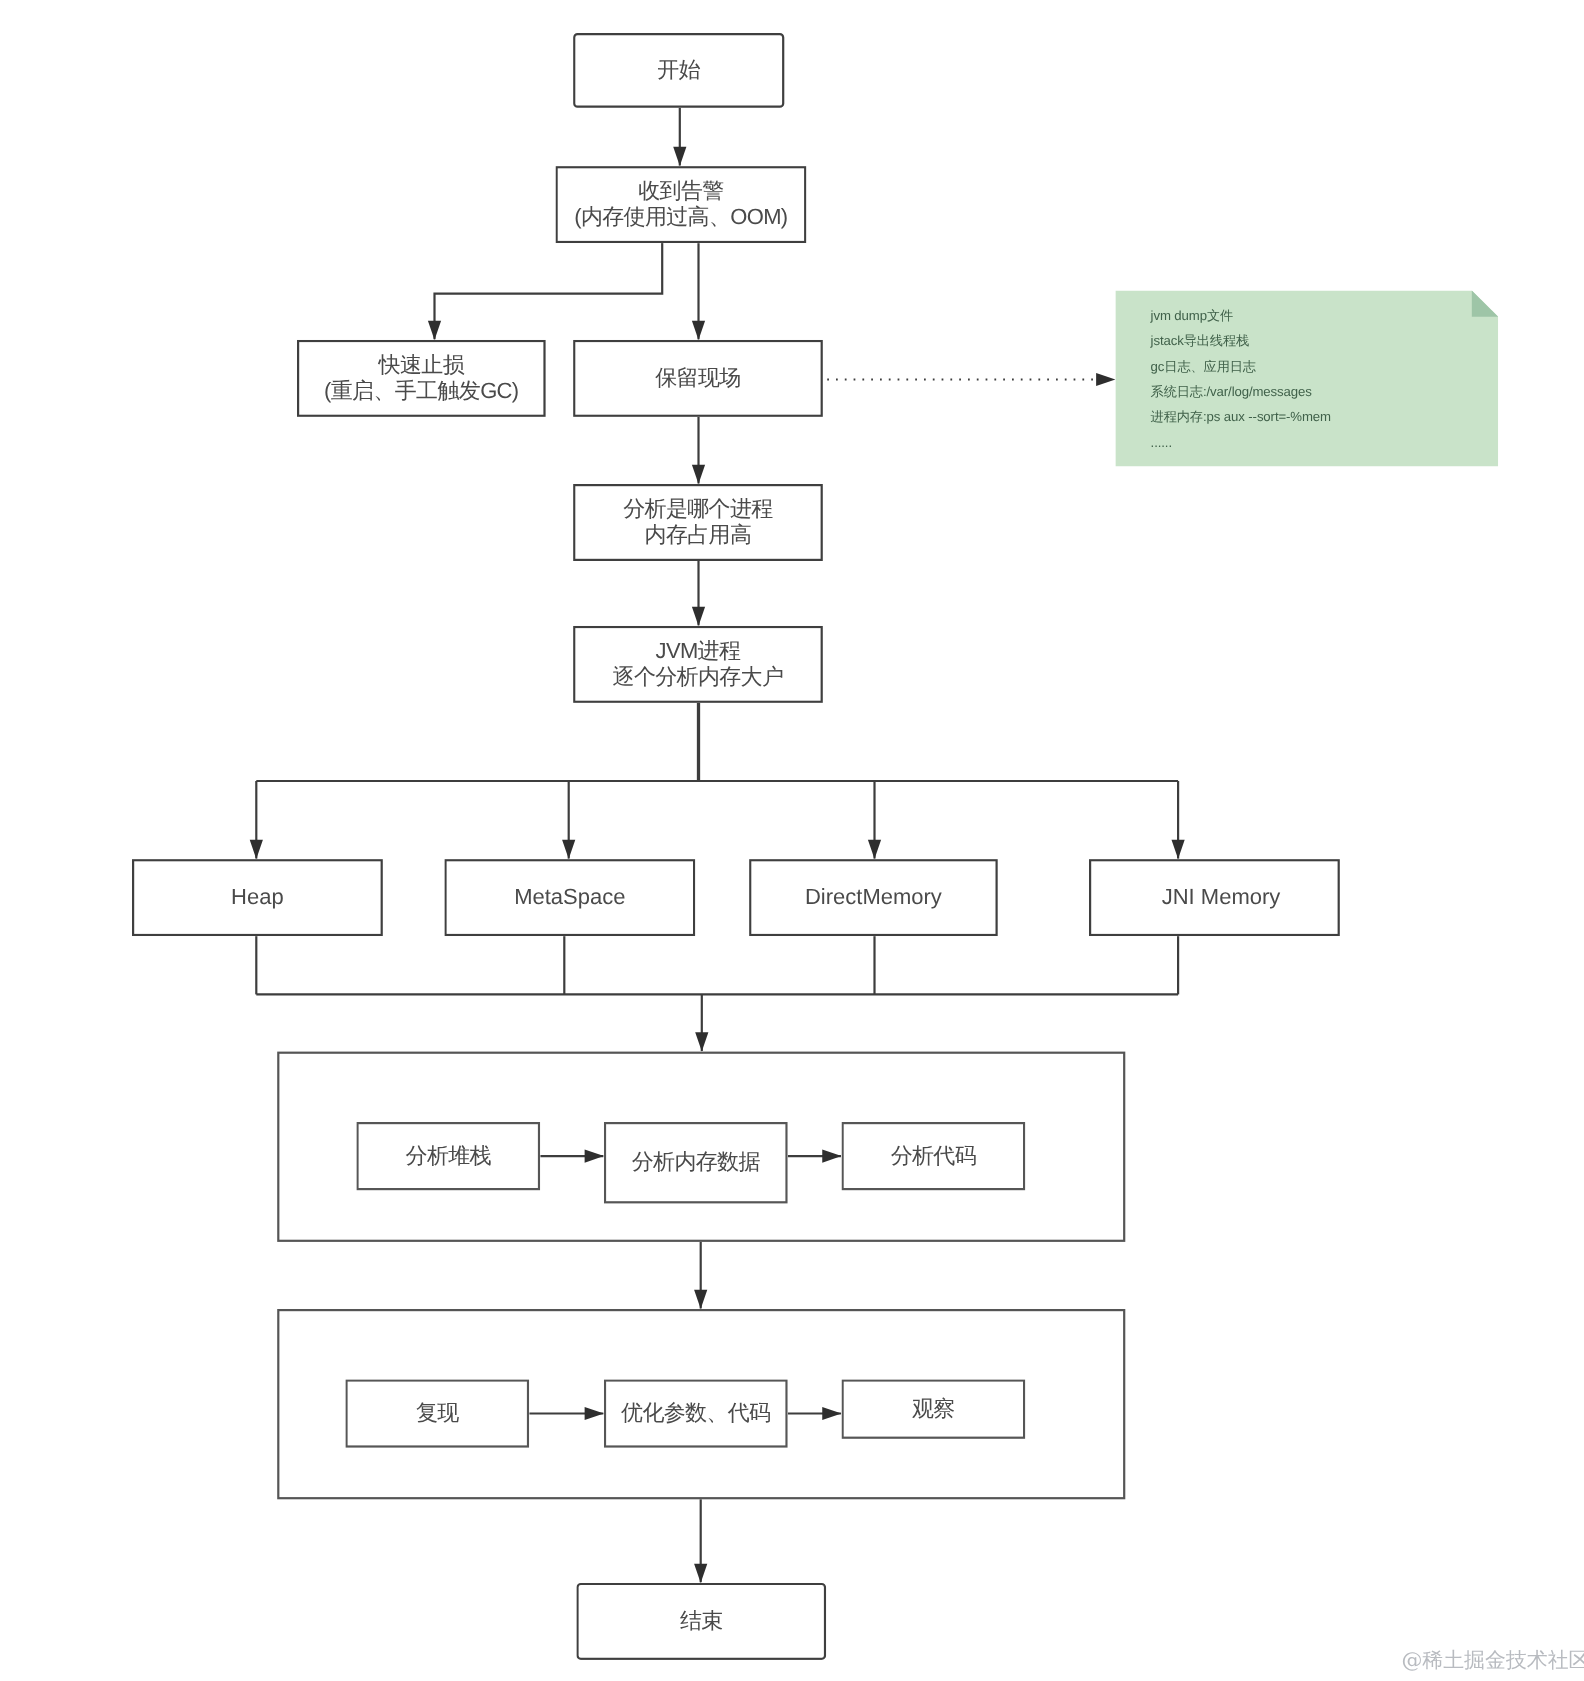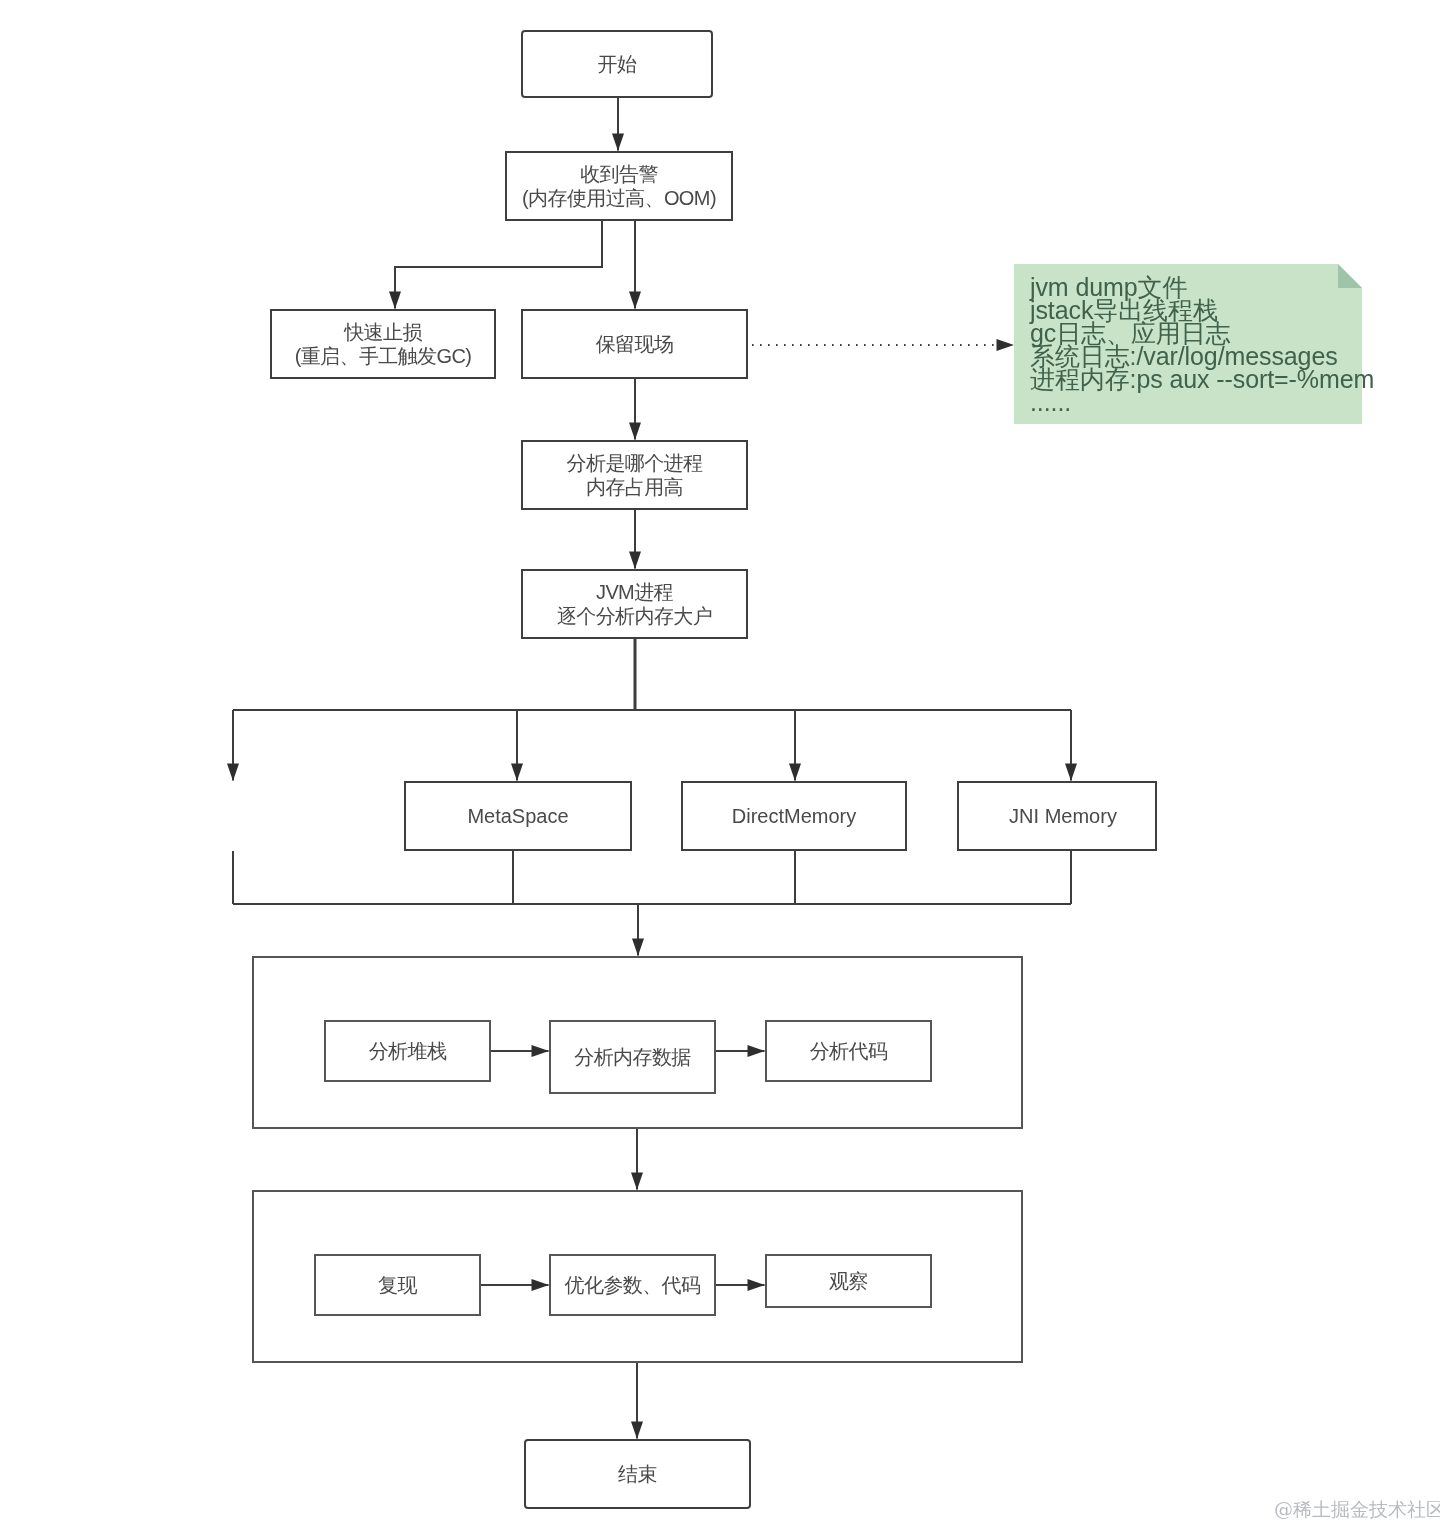--- a/index.html
+++ b/index.html
@@ -16,21 +16,21 @@
   .node{position:absolute;box-sizing:border-box;background:var(--node-fill);
         border:2px solid var(--node-border);display:flex;align-items:center;
         justify-content:center;text-align:center;color:var(--text);
         font-size:20px;line-height:24px;white-space:pre;
         will-change:transform;}
   .node.sub{border-color:var(--sub-node-border);}
   .group{position:absolute;box-sizing:border-box;background:transparent;
          border:2px solid var(--group-border);}
   .note-shape{position:absolute;}
   .note-lines{position:absolute;white-space:pre;color:var(--note-text);
-              font-size:25px;line-height:23px;letter-spacing:-0.1px;will-change:transform;}
+              font-size:12px;line-height:23px;letter-spacing:-0.1px;will-change:transform;margin-left:16px;}
   .watermark{position:absolute;color:var(--watermark);font-size:19px;line-height:20px;
              font-family:"DejaVu Serif","Liberation Serif",serif;
              white-space:nowrap;will-change:transform;}
 
 </style>
 </head>
 <body>
 
 <div id="canvas">
 
@@ -84,23 +84,24 @@
   <div class="node" style="left:521px;top:30px;width:192px;height:68px;border-radius:4px;letter-spacing:-0.6px;">开始</div>
   <div class="node" style="left:505px;top:151px;width:228px;height:70px;border-radius:0;letter-spacing:-0.6px;">收到告警
 (内存使用过高、OOM)</div>
   <div class="node" style="left:270px;top:309px;width:226px;height:70px;border-radius:0;letter-spacing:-0.6px;">快速止损
 (重启、手工触发GC)</div>
   <div class="node" style="left:521px;top:309px;width:227px;height:70px;border-radius:0;letter-spacing:-0.6px;">保留现场</div>
   <div class="node" style="left:521px;top:440px;width:227px;height:70px;border-radius:0;letter-spacing:-0.6px;">分析是哪个进程
 内存占用高</div>
   <div class="node" style="left:521px;top:569px;width:227px;height:70px;border-radius:0;letter-spacing:-0.6px;">JVM进程
 逐个分析内存大户</div>
+  <div class="node" style="left:120px;top:781px;width:228px;height:70px;border-radius:0;">Heap</div>
   <div class="node" style="left:681px;top:781px;width:226px;height:70px;border-radius:0;">DirectMemory</div>
   <div class="node" style="left:404px;top:781px;width:228px;height:70px;border-radius:0;">MetaSpace</div>
-  <div class="node" style="left:957px;top:781px;width:200px;height:70px;border-radius:0;padding-left:12px;">JNI Memory</div>
+  <div class="node" style="left:990px;top:781px;width:228px;height:70px;border-radius:0;padding-left:12px;">JNI Memory</div>
   <div class="node sub" style="left:324px;top:1020px;width:167px;height:62px;border-radius:0;letter-spacing:-0.6px;">分析堆栈</div>
   <div class="node sub" style="left:549px;top:1020px;width:167px;height:74px;border-radius:0;letter-spacing:-0.6px;">分析内存数据</div>
   <div class="node sub" style="left:765px;top:1020px;width:167px;height:62px;border-radius:0;letter-spacing:-0.6px;">分析代码</div>
   <div class="node sub" style="left:314px;top:1254px;width:167px;height:62px;border-radius:0;letter-spacing:-0.6px;">复现</div>
   <div class="node sub" style="left:549px;top:1254px;width:167px;height:62px;border-radius:0;letter-spacing:-0.6px;">优化参数、代码</div>
   <div class="node sub" style="left:765px;top:1254px;width:167px;height:54px;border-radius:0;letter-spacing:-0.6px;">观察</div>
   <div class="node" style="left:524px;top:1439px;width:227px;height:70px;border-radius:4px;letter-spacing:-0.6px;">结束</div>
 
   <svg class="note-shape" style="left:1014px;top:264px;" width="348" height="160" viewBox="0 0 348 160">
     <path d="M 0 0 L 324 0 L 348 24 L 348 160 L 0 160 Z" fill="var(--note-fill)"></path>

